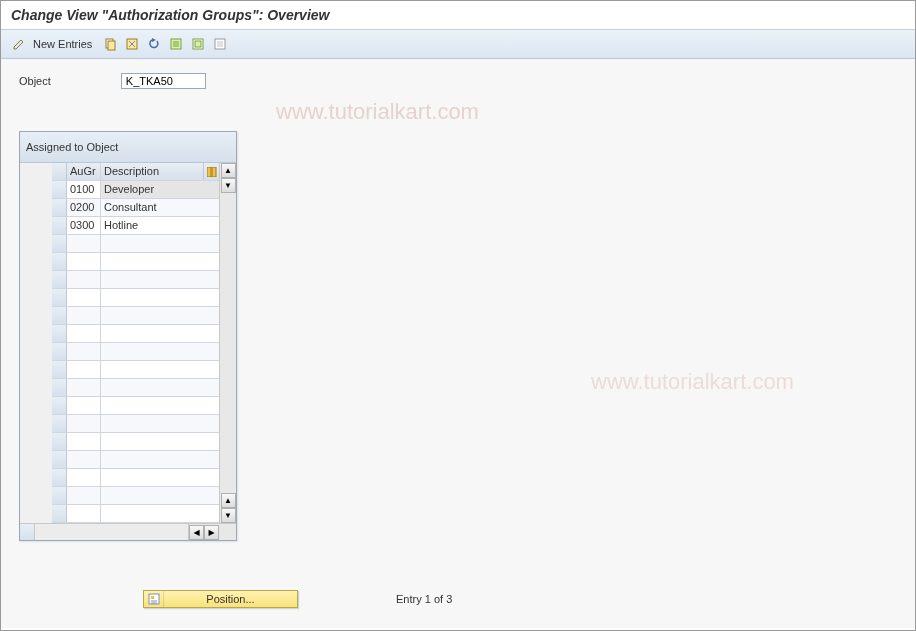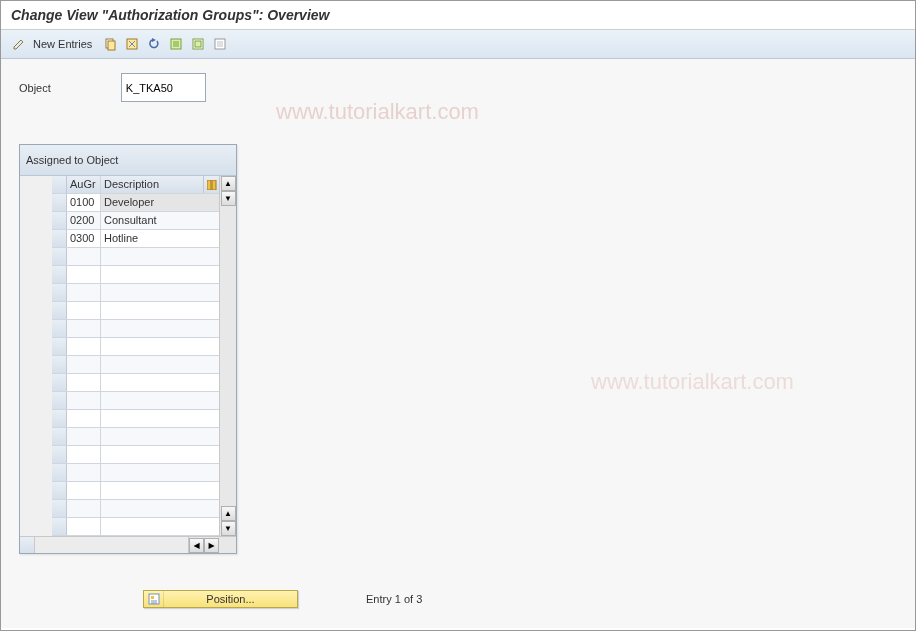--- a/index.html
+++ b/index.html
@@ -63,21 +63,21 @@
       gap: 70px;
       margin-bottom: 42px;
     }
     .field-row label { font-size: 11px; color: #333; }
     .field-input {
       border: 1px solid #9aa8b8;
       background: #fff;
       padding: 1px 4px;
       font-size: 11px;
       width: 85px;
-      height: 29px;
+      height: 16px;
     }
     .grid-frame {
       border: 1px solid #9aa8b8;
       width: 218px;
       background: #f0f0f0;
       box-shadow: 1px 1px 2px rgba(0,0,0,0.1);
     }
     .grid-title {
       background: linear-gradient(#e8eef5, #d6e0eb);
       padding: 9px 6px;
@@ -214,21 +214,21 @@
     }
     .position-btn .icon-box {
       width: 20px; height:100%;
       display:flex;align-items:center;justify-content:center;
       border-right:1px solid rgba(0,0,0,0.1);
     }
     .position-btn .lbl {
       flex:1; text-align:center; font-size:11px; color:#333;
     }
     .entry-txt {
-      margin-left: 68px;
+      margin-left: 98px;
       font-size: 11px;
       color: #333;
       text-align: right;
     }
     svg { display:block; }
   </style>
 </head>
 <body>
 
 <div class="title-bar">

